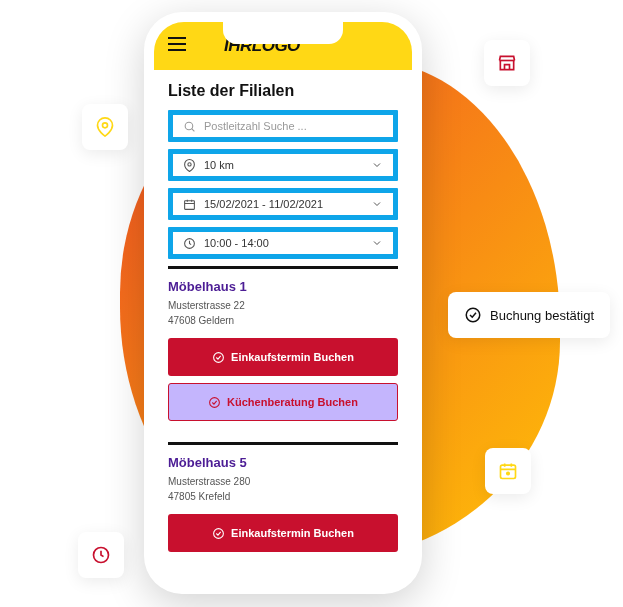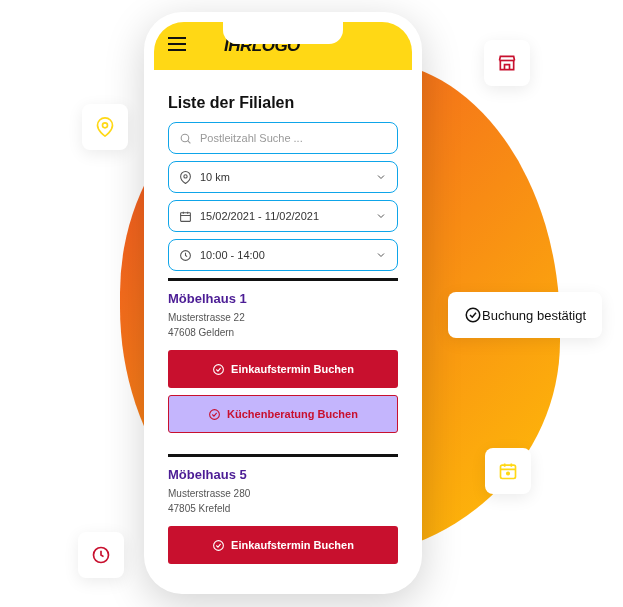--- a/index.html
+++ b/index.html
@@ -23,21 +23,21 @@
   box-shadow: 0 4px 16px rgba(0,0,0,0.08);
   display: flex;
   align-items: center;
   justify-content: center;
   z-index: 10;
 }
 .float-pin { width: 46px; height: 46px; left: 82px; top: 104px; }
 .float-store { width: 46px; height: 46px; left: 484px; top: 40px; }
 .float-calendar { width: 46px; height: 46px; left: 485px; top: 448px; }
 .float-clock { width: 46px; height: 46px; left: 78px; top: 532px; }
-.float-confirm { height: 46px; padding: 0 16px; left: 448px; top: 292px; font-size: 13px; color: #111; }
+.float-confirm { height: 46px; padding: 0 16px; left: 448px; top: 292px; gap: 8px; font-size: 13px; color: #111; }
 
 .phone {
   position: absolute;
   left: 144px;
   top: 12px;
   width: 278px;
   height: 582px;
   background: #fff;
   border-radius: 38px;
   box-shadow: 0 10px 40px rgba(0,0,0,0.18);
@@ -67,26 +67,26 @@
   height: 48px;
   background: #ffd815;
   display: flex;
   align-items: center;
   padding: 0 14px;
   gap: 38px;
 }
 .hamburger { cursor: pointer; }
 .logo { font-weight: 800; font-style: italic; font-size: 17px; letter-spacing: -0.5px; color: #111; }
 
-.content { padding: 12px 14px 0 14px; margin-top: 12px; }
+.content { padding: 12px 14px 0 14px; }
 .page-title { font-size: 16px; font-weight: 700; color: #111; margin-bottom: 10px; }
 
 .field {
-  border: 1px solid #0ea5e9;
-  border-radius: 8px;
+  border: 5px solid #0ea5e9;
+  border-radius: 1px;
   height: 32px;
   display: flex;
   align-items: center;
   padding: 0 10px;
   margin-bottom: 7px;
   gap: 8px;
   font-size: 11px;
   color: #333;
   cursor: pointer;
 }

